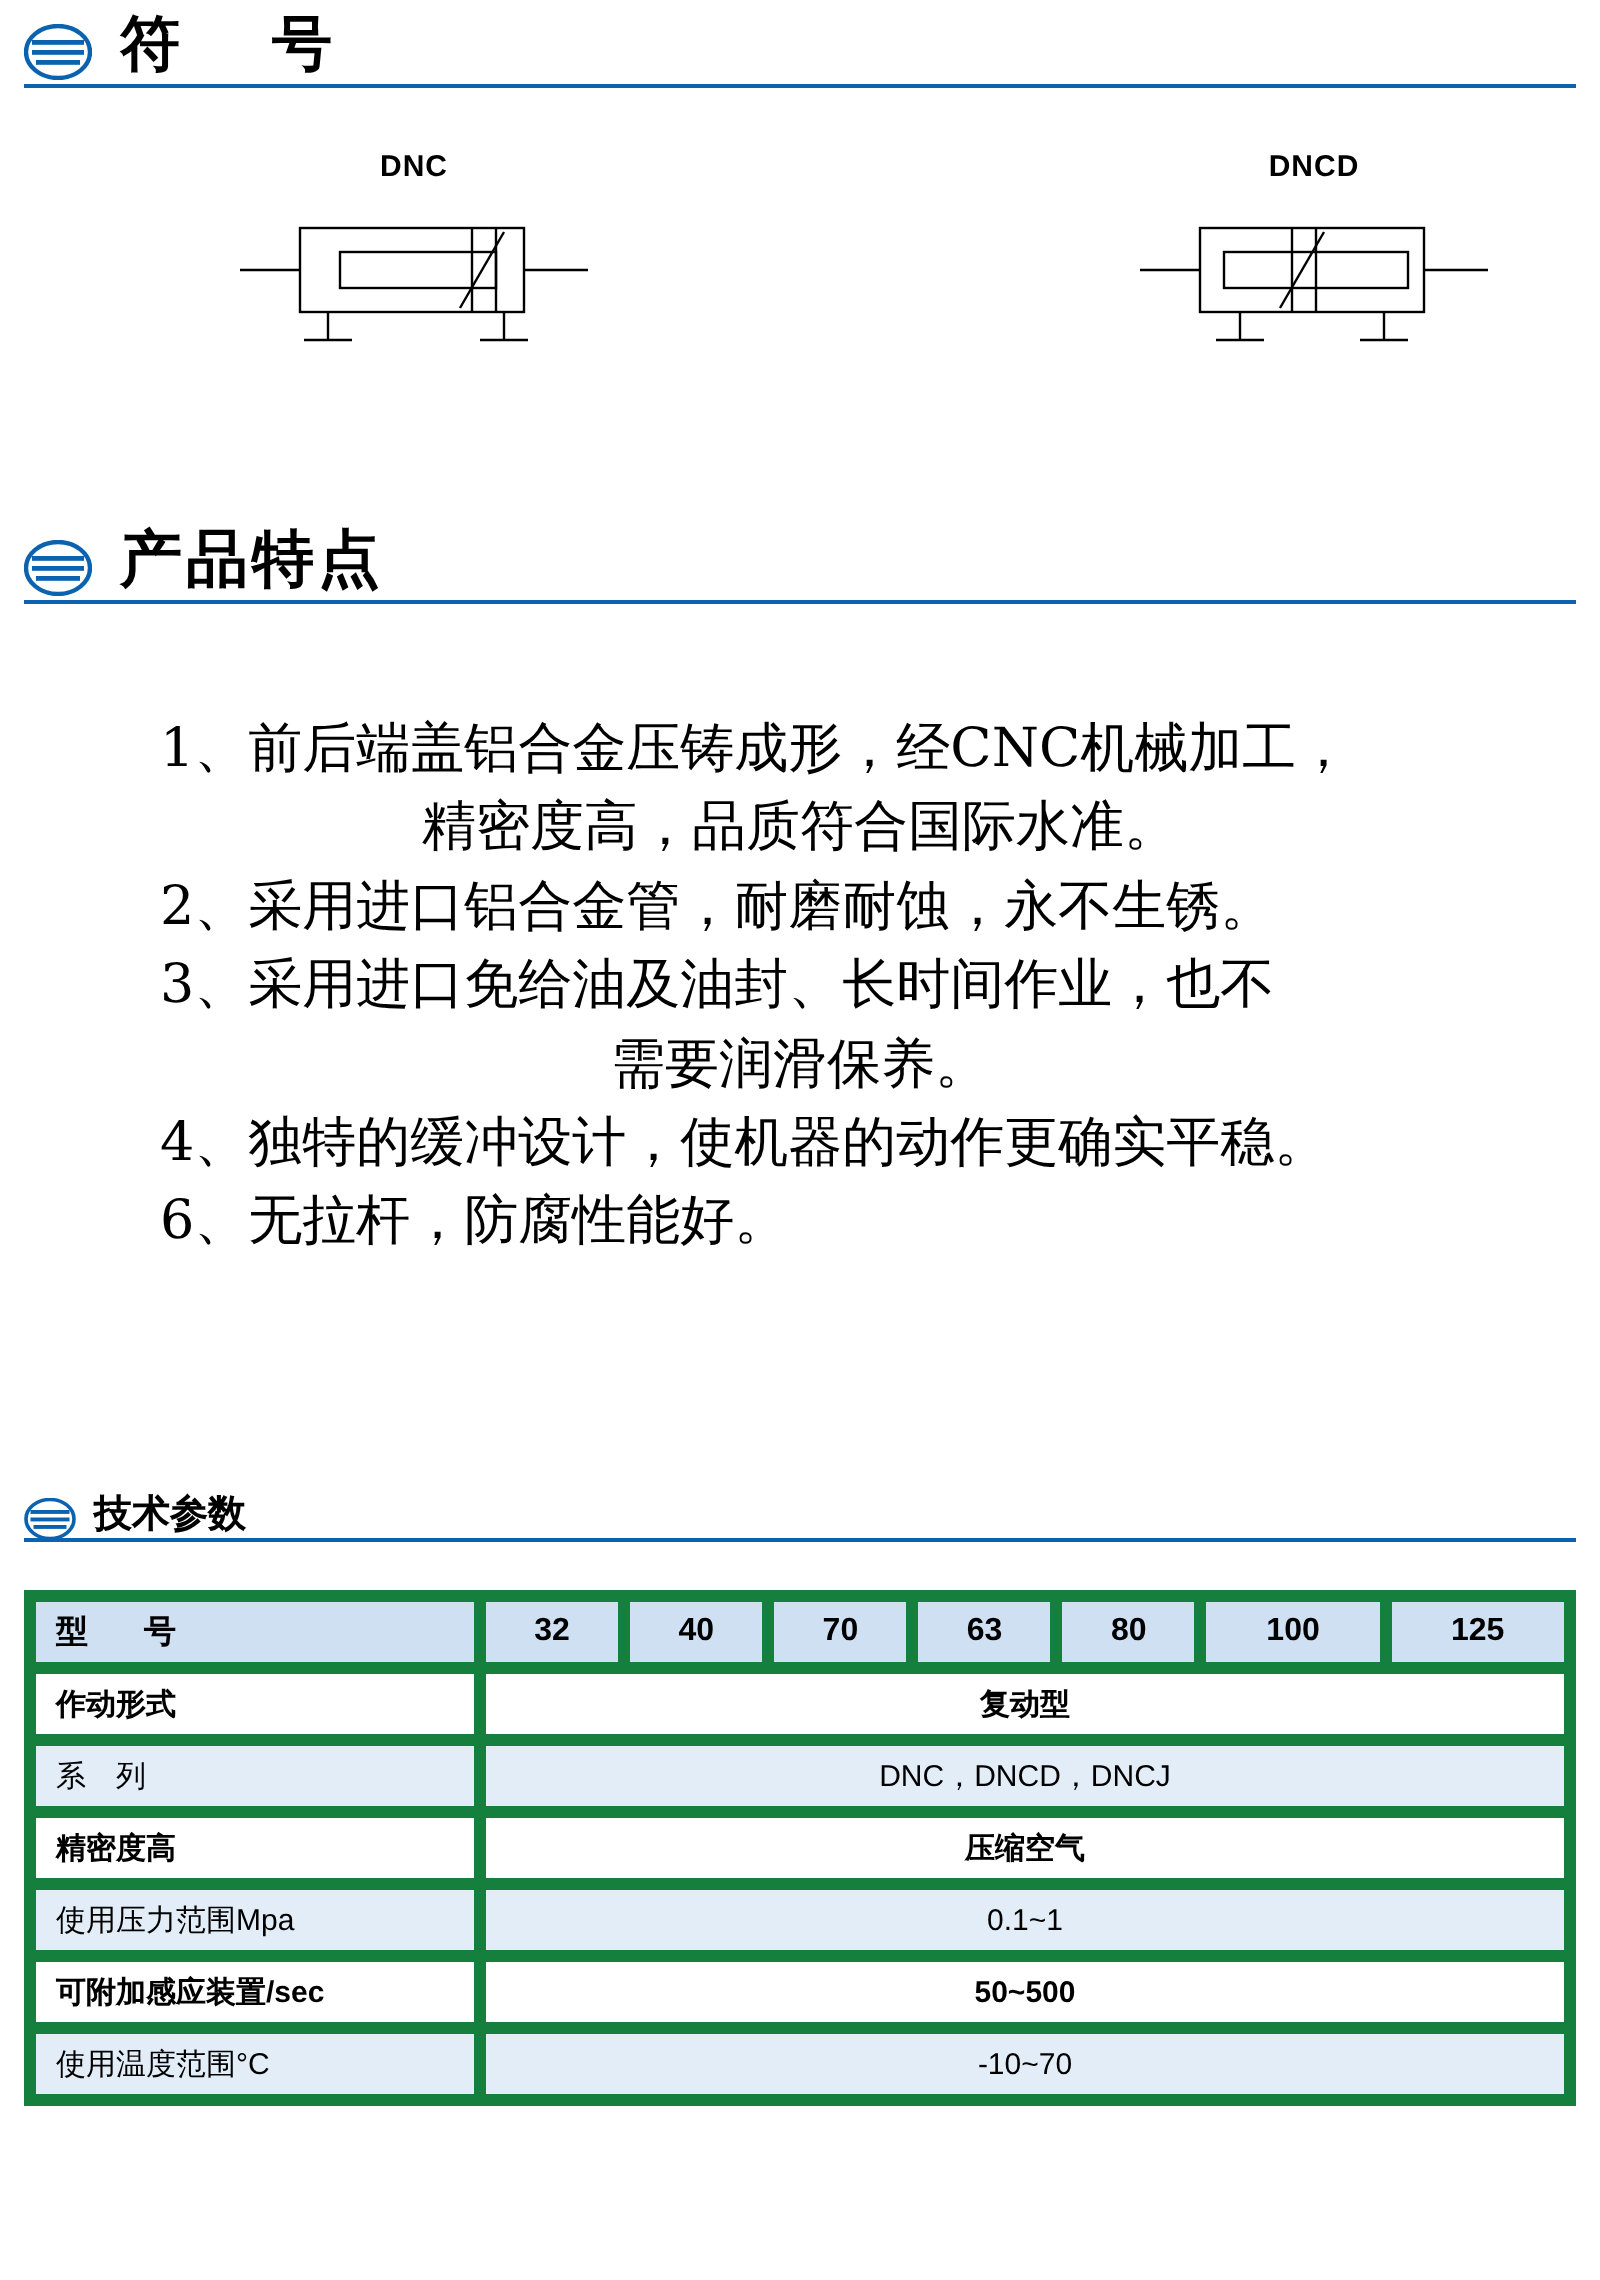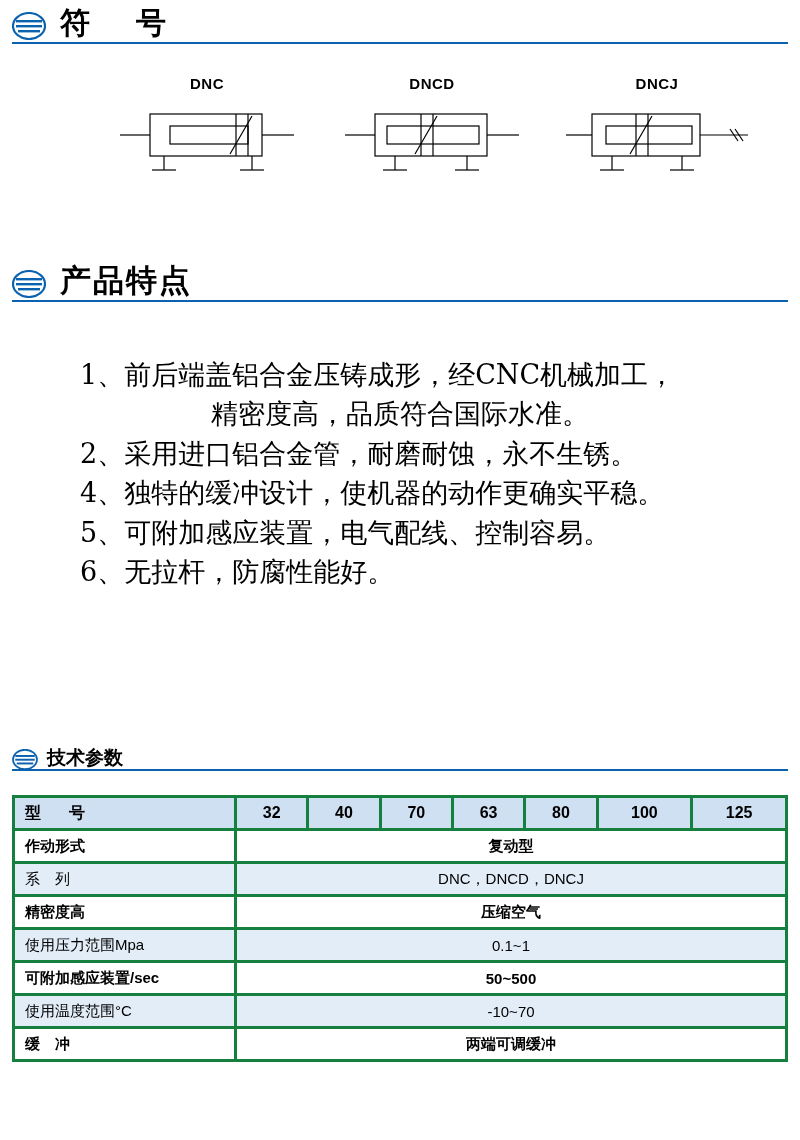--- a/index.html
+++ b/index.html
@@ -120,21 +120,21 @@
     top: 795px;
     width: 776px;
   }
   table {
     border-collapse: collapse;
     width: 776px;
     font-family: "Liberation Sans", sans-serif;
     font-size: 15px;
   }
   table td {
-    border: 3px solid #15803d;
+    border: 6px solid #15803d;
     height: 30px;
     text-align: center;
     padding: 0 4px;
   }
   tr.head td {
     background: #cfe0f2;
     font-weight: bold;
     font-size: 16px;
   }
   tr.head td.lbl { letter-spacing: 6px; }
@@ -201,42 +201,20 @@
         <line x1="78" y1="58" x2="100" y2="20"></line>
         <line x1="58" y1="60" x2="58" y2="74"></line>
         <line x1="130" y1="60" x2="130" y2="74"></line>
         <line x1="46" y1="74" x2="70" y2="74"></line>
         <line x1="118" y1="74" x2="142" y2="74"></line>
       </g>
     </svg>
     </span>
   </div>
 
-  <div class="sym-block">
-    <div class="sym-label">DNCJ</div>
-    <span>
-    <svg width="190" height="80" viewBox="0 0 190 80">
-      <g stroke="#000" stroke-width="1.2" fill="none">
-        <rect x="30" y="18" width="108" height="42"></rect>
-        <line x1="4" y1="39" x2="30" y2="39"></line>
-        <line x1="138" y1="39" x2="186" y2="39"></line>
-        <rect x="44" y="30" width="86" height="18" fill="#fff"></rect>
-        <line x1="74" y1="18" x2="74" y2="60"></line>
-        <line x1="86" y1="18" x2="86" y2="60"></line>
-        <line x1="68" y1="58" x2="90" y2="20"></line>
-        <line x1="50" y1="60" x2="50" y2="74"></line>
-        <line x1="120" y1="60" x2="120" y2="74"></line>
-        <line x1="38" y1="74" x2="62" y2="74"></line>
-        <line x1="108" y1="74" x2="132" y2="74"></line>
-        <line x1="168" y1="33" x2="176" y2="45"></line>
-        <line x1="173" y1="33" x2="181" y2="45"></line>
-      </g>
-    </svg>
-    </span>
-  </div>
 
 </div>
 
 <div class="sec-head" id="features-head">
   <span class="logo-mark">
     <svg width="34" height="28" viewBox="0 0 34 28">
       <ellipse cx="17" cy="14" rx="16" ry="13" fill="none" stroke="#0b63b0" stroke-width="2.2"></ellipse>
       <rect x="4" y="8" width="26" height="2.4" fill="#0b63b0"></rect>
       <rect x="4" y="13" width="26" height="2.4" fill="#0b63b0"></rect>
       <rect x="6" y="18" width="22" height="2.4" fill="#0b63b0"></rect>
@@ -248,24 +226,25 @@
 
 <div class="features">
   <div class="feat">
     <span class="ln1">1、前后端盖铝合金压铸成形，经CNC机械加工，</span>
     <span class="ln2">精密度高，品质符合国际水准。</span>
   </div>
   <div class="feat">
     <span class="ln1">2、采用进口铝合金管，耐磨耐蚀，永不生锈。</span>
   </div>
   <div class="feat">
+    <span class="ln1">3、采用进口免给油及油封、长时间作业，也不</span>
+    <span class="ln2">需要润滑保养。</span>
+  </div>
+  <div class="feat">
     <span class="ln1">4、独特的缓冲设计，使机器的动作更确实平稳。</span>
-  </div>
-  <div class="feat">
-    <span class="ln1">5、可附加感应装置，电气配线、控制容易。</span>
   </div>
   <div class="feat">
     <span class="ln1">6、无拉杆，防腐性能好。</span>
   </div>
 </div>
 
 <div class="sec-head" id="params-head">
   <span class="logo-mark">
     <svg width="26" height="21" viewBox="0 0 34 28">
       <ellipse cx="17" cy="14" rx="16" ry="13" fill="none" stroke="#0b63b0" stroke-width="2.4"></ellipse>
@@ -315,20 +294,16 @@
     <tr>
       <td class="lbl">可附加感应装置/sec</td>
       <td class="val-bold" colspan="7">50~500</td>
     </tr>
 
     <tr class="alt">
       <td class="lbl">使用温度范围°C</td>
       <td colspan="7">-10~70</td>
     </tr>
 
-    <tr>
-      <td class="lbl">缓　冲</td>
-      <td class="val-bold" colspan="7">两端可调缓冲</td>
-    </tr>
 
   </tbody>
 </table>
 </div>
 
 </body></html>

